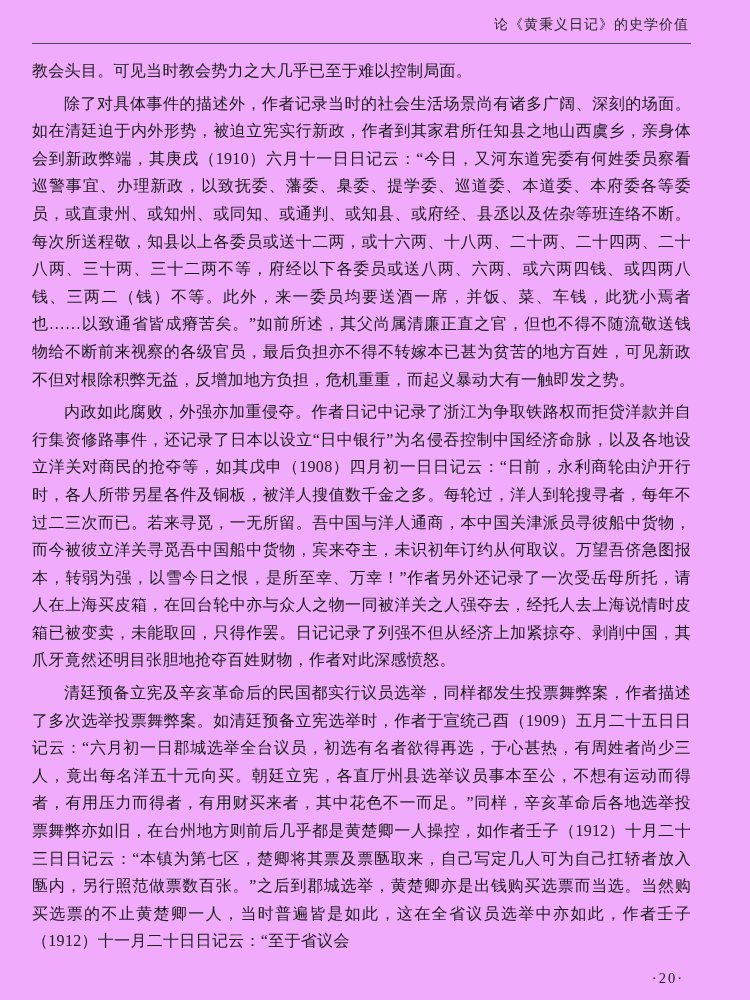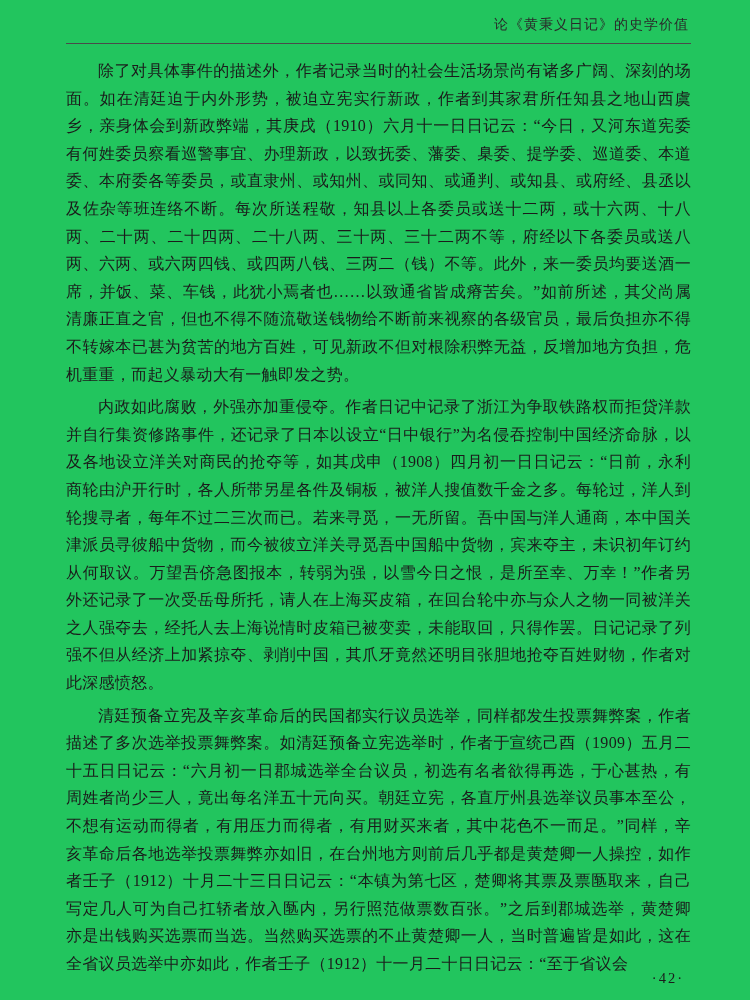--- a/index.html
+++ b/index.html
@@ -10,22 +10,22 @@
     width: 750px;
     height: 1000px;
     background: #f5f5f2;
     font-family: "Liberation Serif", "DejaVu Serif", serif;
   }
   .page {
     position: relative;
     box-sizing: border-box;
     width: 750px;
     height: 1000px;
-    padding: 10px 59px 0 66px;
-    background: #22c55e;
+    padding: 10px 59px 0 32px;
+    background: #f0abfc;
     color: #1b1b1b;
   }
   .page-header {
     text-align: right;
     font-size: 14px;
     letter-spacing: 1px;
     color: #2a2a2a;
     padding: 6px 2px 9px 0;
     border-bottom: 1.5px solid #4a4a4a;
   }
@@ -60,22 +60,23 @@
 </head>
 <body>
 
 <div class="page">
 
   <div class="page-header">
     <span>论《黄秉义日记》的史学价值</span>
   </div>
 
   <div class="article-body">
+    <p class="no-indent">教会头目。可见当时教会势力之大几乎已至于难以控制局面。</p>
     <p>除了对具体事件的描述外，作者记录当时的社会生活场景尚有诸多广阔、深刻的场面。如在清廷迫于内外形势，被迫立宪实行新政，作者到其家君所任知县之地山西虞乡，亲身体会到新政弊端，其庚戌（1910）六月十一日日记云：“今日，又河东道宪委有何姓委员察看巡警事宜、办理新政，以致抚委、藩委、臬委、提学委、巡道委、本道委、本府委各等委员，或直隶州、或知州、或同知、或通判、或知县、或府经、县丞以及佐杂等班连络不断。每次所送程敬，知县以上各委员或送十二两，或十六两、十八两、二十两、二十四两、二十八两、三十两、三十二两不等，府经以下各委员或送八两、六两、或六两四钱、或四两八钱、三两二（钱）不等。此外，来一委员均要送酒一席，并饭、菜、车钱，此犹小焉者也……以致通省皆成瘠苦矣。”如前所述，其父尚属清廉正直之官，但也不得不随流敬送钱物给不断前来视察的各级官员，最后负担亦不得不转嫁本已甚为贫苦的地方百姓，可见新政不但对根除积弊无益，反增加地方负担，危机重重，而起义暴动大有一触即发之势。</p>
     <p>内政如此腐败，外强亦加重侵夺。作者日记中记录了浙江为争取铁路权而拒贷洋款并自行集资修路事件，还记录了日本以设立“日中银行”为名侵吞控制中国经济命脉，以及各地设立洋关对商民的抢夺等，如其戊申（1908）四月初一日日记云：“日前，永利商轮由沪开行时，各人所带另星各件及铜板，被洋人搜值数千金之多。每轮过，洋人到轮搜寻者，每年不过二三次而已。若来寻觅，一无所留。吾中国与洋人通商，本中国关津派员寻彼船中货物，而今被彼立洋关寻觅吾中国船中货物，宾来夺主，未识初年订约从何取议。万望吾侪急图报本，转弱为强，以雪今日之恨，是所至幸、万幸！”作者另外还记录了一次受岳母所托，请人在上海买皮箱，在回台轮中亦与众人之物一同被洋关之人强夺去，经托人去上海说情时皮箱已被变卖，未能取回，只得作罢。日记记录了列强不但从经济上加紧掠夺、剥削中国，其爪牙竟然还明目张胆地抢夺百姓财物，作者对此深感愤怒。</p>
     <p>清廷预备立宪及辛亥革命后的民国都实行议员选举，同样都发生投票舞弊案，作者描述了多次选举投票舞弊案。如清廷预备立宪选举时，作者于宣统己酉（1909）五月二十五日日记云：“六月初一日郡城选举全台议员，初选有名者欲得再选，于心甚热，有周姓者尚少三人，竟出每名洋五十元向买。朝廷立宪，各直厅州县选举议员事本至公，不想有运动而得者，有用压力而得者，有用财买来者，其中花色不一而足。”同样，辛亥革命后各地选举投票舞弊亦如旧，在台州地方则前后几乎都是黄楚卿一人操控，如作者壬子（1912）十月二十三日日记云：“本镇为第七区，楚卿将其票及票匦取来，自己写定几人可为自己扛轿者放入匦内，另行照范做票数百张。”之后到郡城选举，黄楚卿亦是出钱购买选票而当选。当然购买选票的不止黄楚卿一人，当时普遍皆是如此，这在全省议员选举中亦如此，作者壬子（1912）十一月二十日日记云：“至于省议会</p>
   </div>
 
   <div class="page-footer">
-    <span>·42·</span>
+    <span>·20·</span>
   </div>
 
 </div>
 
 </body></html>

